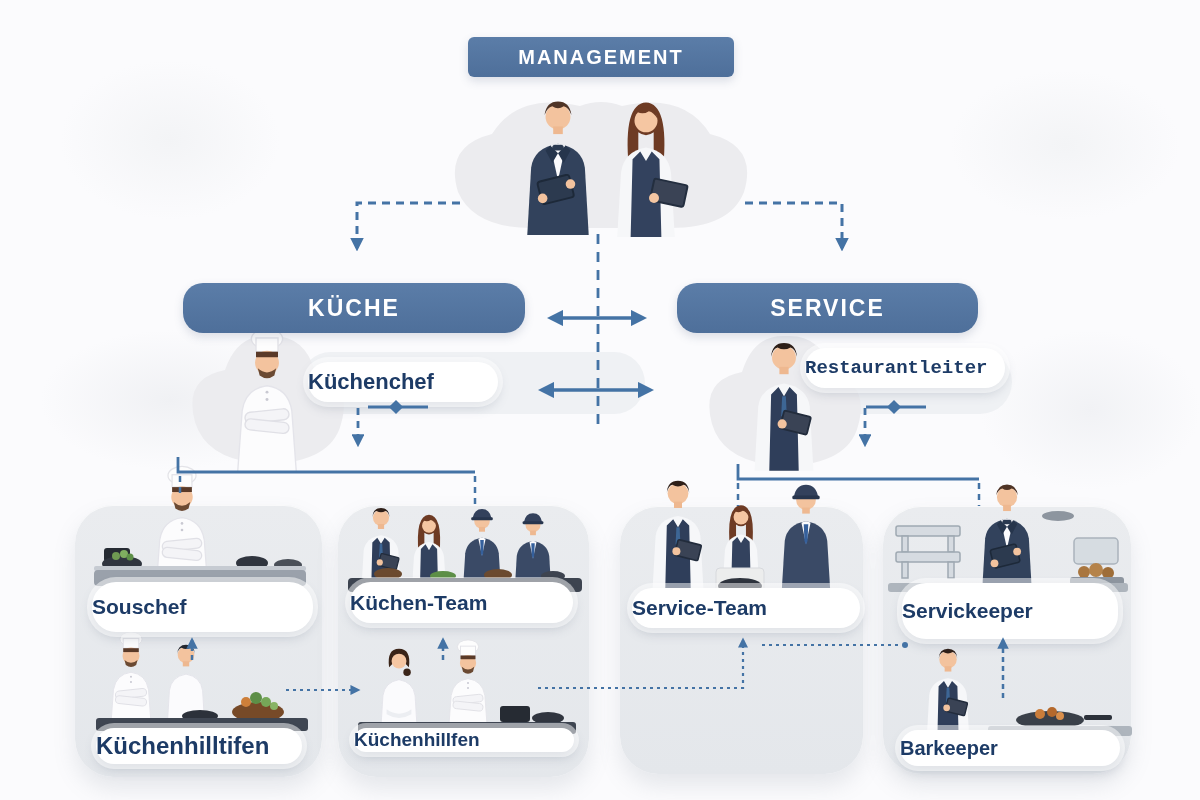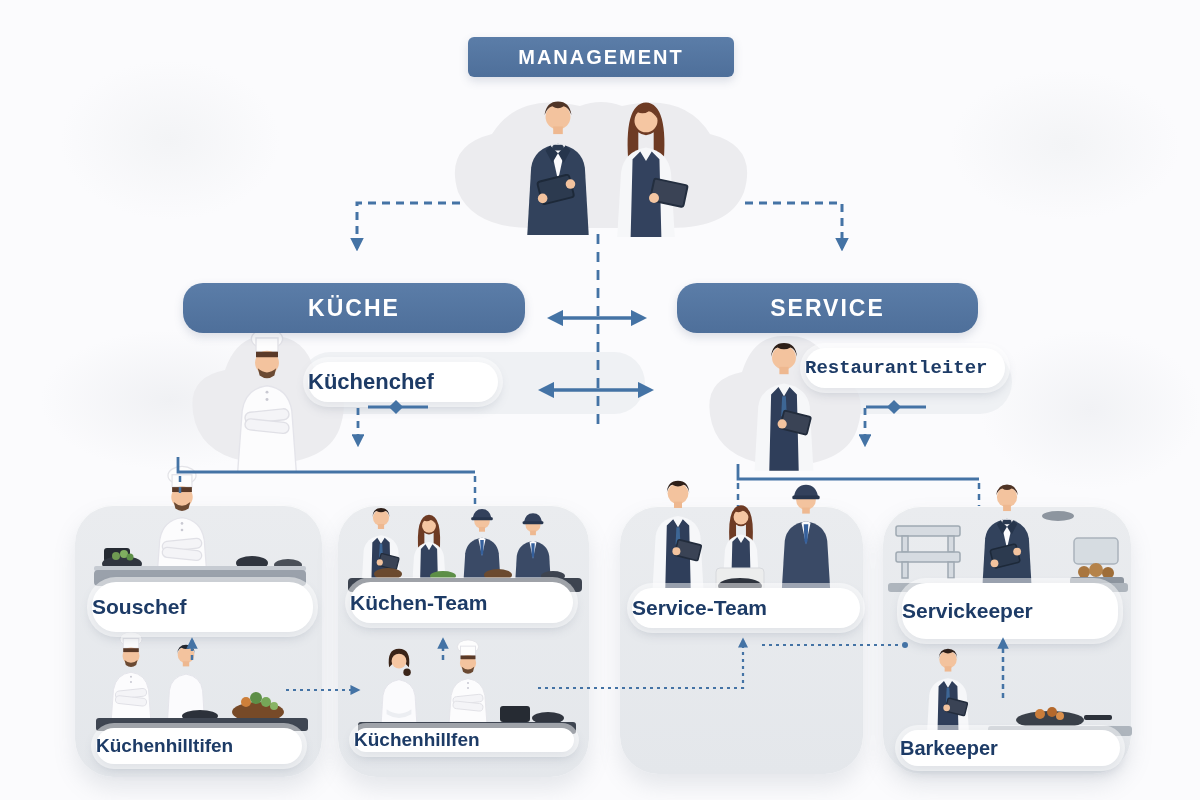--- a/index.html
+++ b/index.html
@@ -30,21 +30,21 @@
     background:#ffffff;border-radius:24px;color:#1d3b66;font-weight:700;
     box-shadow:0 0 0 5px rgba(255,255,255,.5), 0 5px 12px rgba(90,105,125,.28);
     z-index:3;white-space:nowrap;
   }
   .pill-kuechenchef{left:308px;top:362px;width:190px;height:40px;font-size:22px;}
   .pill-restaurantleiter{left:805px;top:348px;width:200px;height:40px;font-size:19px;font-family:Liberation Mono, monospace;}
   .pill-souschef{left:92px;top:582px;width:221px;height:50px;font-size:21px;}
   .pill-kteam{left:350px;top:582px;width:223px;height:41px;font-size:21px;}
   .pill-steam{left:632px;top:588px;width:228px;height:40px;font-size:21px;}
   .pill-skeeper{left:902px;top:583px;width:216px;height:56px;font-size:21px;}
-  .pill-kh1{left:96px;top:728px;width:206px;height:36px;font-size:19px;}
+  .pill-kh1{left:96px;top:728px;width:206px;height:36px;font-size:24px;}
   .pill-kh2{left:354px;top:728px;width:220px;height:24px;font-size:19px;}
   .pill-bark{left:900px;top:730px;width:220px;height:36px;font-size:20px;}
 
   .pillblob{position:absolute;background:#eff1f4;border-radius:32px;z-index:2;}
   .pb-kueche{left:300px;top:352px;width:345px;height:62px;}
   .pb-service{left:798px;top:350px;width:214px;height:64px;}
 
   .card{
     position:absolute;border-radius:38px;z-index:1;
     background:linear-gradient(180deg,#eaecef 0%,#e4e7eb 100%);

